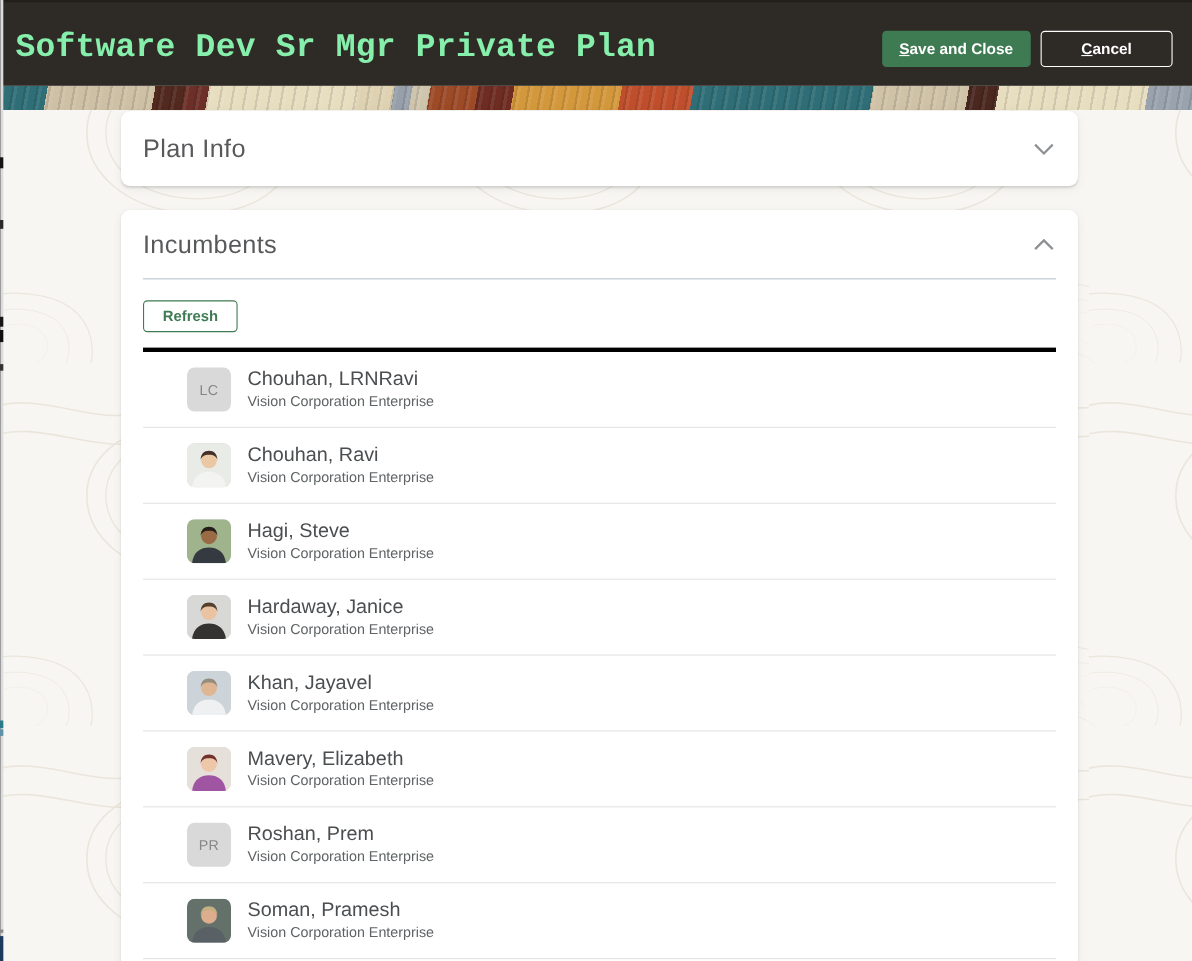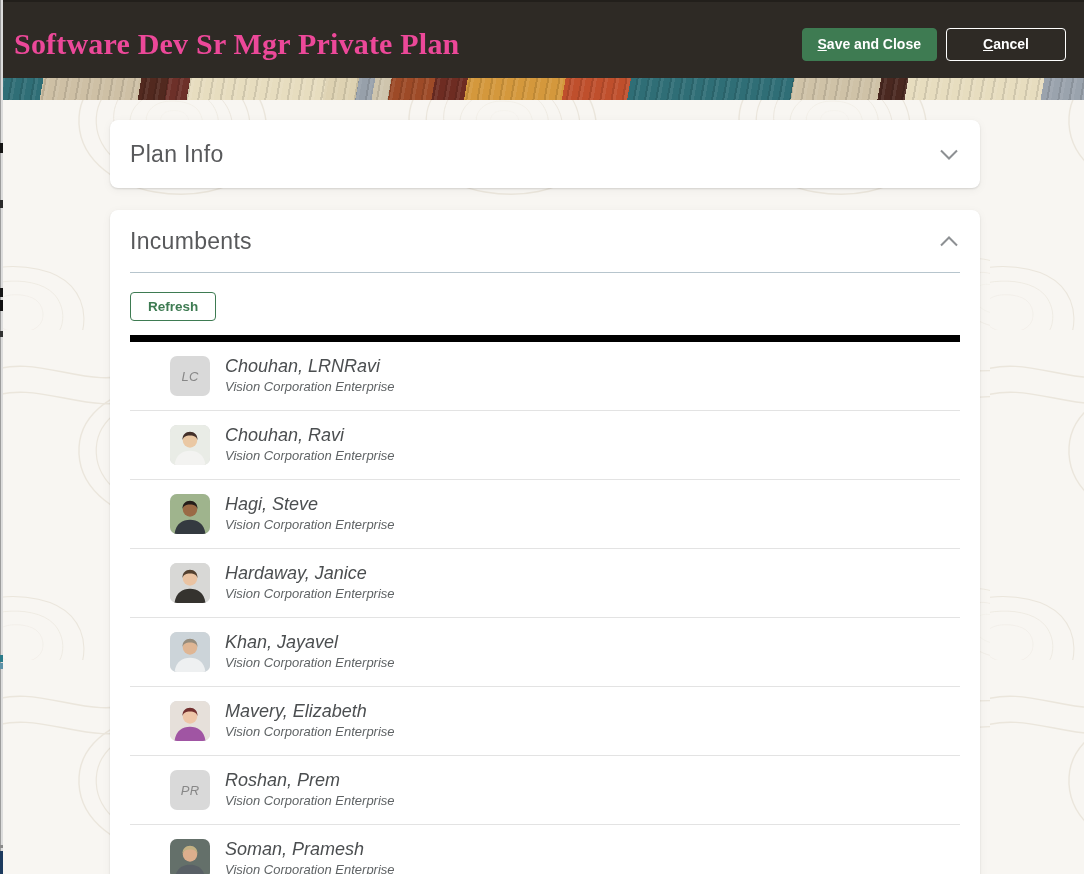--- a/index.html
+++ b/index.html
@@ -21,22 +21,22 @@
   .left-edge{position:absolute;left:0;top:0;width:3px;height:874px;z-index:4;
     background:linear-gradient(to right,#9c9c9c 0 1px,#dcdcdc 1px 3px);}
   .left-edge .mark{position:absolute;left:0;width:3px;}
   
   .app-header{
     position:relative;z-index:2;height:78px;background:var(--header-background);
     display:flex;align-items:center;justify-content:space-between;
     padding:8px 18px 0 14px;border-top:2px solid #221f1b;
   }
   .page-title{
-    margin:0;font-family:Liberation Serif, serif;font-weight:700;
-    font-size:30px;letter-spacing:.2px;color:#ec4899;
+    margin:0;font-family:Liberation Mono, monospace;font-weight:700;
+    font-size:30px;letter-spacing:.2px;color:#86efac;
   }
   .header-actions{display:flex;gap:9px;align-items:flex-start;}
   .btn{height:33px;border-radius:4px;font-family:"Liberation Sans",sans-serif;
     font-size:14px;font-weight:700;cursor:pointer;line-height:31px;}
   .btn-label{display:inline-block;}
   .btn-label::first-letter{text-decoration:underline;}
   .btn-save{background:var(--accent-green);border:1px solid var(--accent-green);
     color:#fff;padding:0 15px;min-width:119px;}
   .btn-cancel{background:transparent;border:1.5px solid #ffffff;color:#fff;
     padding:0 24px;min-width:120px;}
@@ -52,40 +52,40 @@
         #2F6E76 58% 73%, #CFC2A7 73% 81%, #4A2820 81% 83.5%, #E7DDBF 83.5% 96%,
         #9AA3AD 96% 100%);
   }
   
   main{position:relative;z-index:1;}
   .card{
     width:870px;margin-left:110px;background:var(--card-background);
     border-radius:8px;
     box-shadow:0 1px 2px rgba(0,0,0,.12), 0 2px 10px rgba(0,0,0,.05);
   }
-  .card-plan-info{margin-top:20px;height:68px;}
+  .card-plan-info{margin-top:1px;height:68px;}
   .card-incumbents{margin-top:22px;height:692px;}
   .card-header{
     display:flex;align-items:center;justify-content:space-between;
     padding:0 20px;cursor:pointer;
   }
   .card-plan-info .card-header{height:68px;}
   .card-incumbents .card-header{height:62px;}
   .section-title{
     margin:0;font-size:23px;font-weight:300;color:#58595B;letter-spacing:.3px;
   }
   .chevron{display:flex;align-items:center;padding:4px 2px;}
   .title-divider{height:1px;background:#B7C5CD;margin:0 20px;}
   .toolbar{padding:19px 20px 14px;}
   .btn-refresh{
     height:29px;padding:0 17px;background:#fff;border:1px solid var(--accent-green);
     border-radius:4px;color:var(--accent-green);font-size:13.5px;font-weight:700;
     font-family:"Liberation Sans",sans-serif;cursor:pointer;
   }
-  .people-list{list-style:none;margin:0 20px;padding:0;border-top:7px solid #000000;font-style:italic;}
+  .people-list{list-style:none;margin:0 20px;padding:0;border-top:4px solid #000000;}
   .person-row{
     height:69px;display:flex;align-items:center;padding-left:40px;
     border-bottom:1px solid #E3E3E3;
   }
   .avatar{
     width:40px;height:40px;border-radius:7px;overflow:hidden;flex:none;
     margin-right:15px;background:#d9d9d9;
   }
   .avatar.initials{
     display:flex;align-items:center;justify-content:center;

